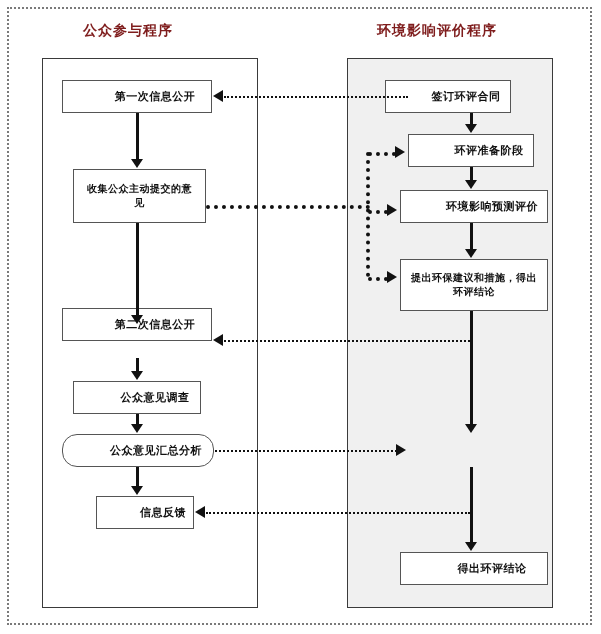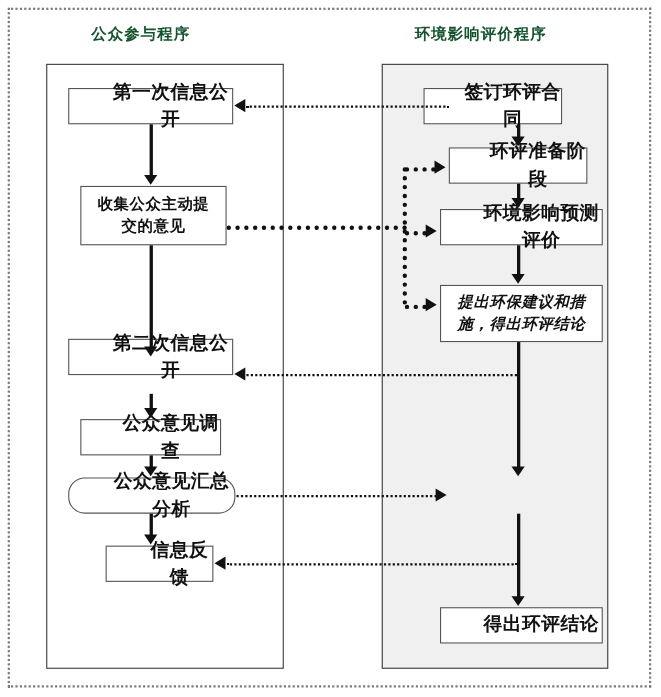--- a/index.html
+++ b/index.html
@@ -19,21 +19,21 @@
     width:585px;height:618px;
     border:2px dotted #7a7a7a;
     box-sizing:border-box;
   }
 
   
   .col-title{
     position:absolute;
     font-size:14px;
     font-weight:bold;
-    color:#14532d;
+    color:#7f1d1d;
     letter-spacing:1px;
     white-space:nowrap;
     font-family:"DejaVu Serif","Liberation Serif",serif;
   }
   #title-left{left:83px;top:22px;}
   #title-right{left:377px;top:22px;}
 
   
   .panel{
     position:absolute;
@@ -53,28 +53,28 @@
   .node{
     position:absolute;
     box-sizing:border-box;
     border:1.5px solid #555555;
     background:#ffffff;
     display:flex;
     align-items:center;
     justify-content:center;
     text-align:center;
     font-family:"DejaVu Serif","Liberation Serif",serif;
-    font-size:17px;
+    font-size:11px;
     font-weight:bold;
     color:#111111;
     line-height:1.45;
     letter-spacing:0.5px;
     padding-left:36px;
   }
-  .node.two-line{font-size:14px;}
+  .node.two-line{font-size:10px;}
 
   
   .vline{
     position:absolute;
     width:3px;
     background:#111111;
   }
   .varrow{
     position:absolute;
     width:0;height:0;
@@ -167,21 +167,21 @@
   </div>
 
   <div class="node" style="left:408px;top:134px;width:126px;height:33px;">
     <span>环评准备阶段</span>
   </div>
 
   <div class="node" style="left:400px;top:190px;width:148px;height:33px;">
     <span>环境影响预测评价</span>
   </div>
 
-  <div class="node two-line" style="left:400px;top:259px;width:148px;height:52px;padding:16px 8px;font-style:italic;">
+  <div class="node two-line" style="left:400px;top:259px;width:148px;height:52px;padding:16px 8px;">
     <span>提出环保建议和措施，得出环评结论</span>
   </div>
 
 
   <div class="node" style="left:400px;top:552px;width:148px;height:33px;">
     <span>得出环评结论</span>
   </div>
 
   <div class="vline" style="left:470px;top:113px;height:12px;"></div>
   <div class="varrow" style="left:465px;top:124px;"></div>

